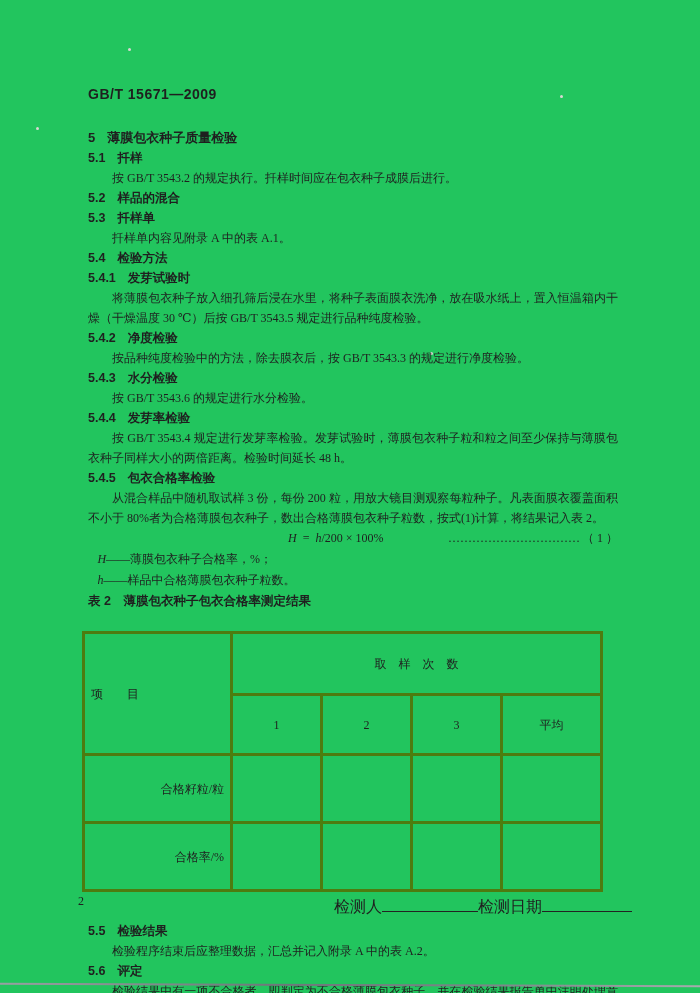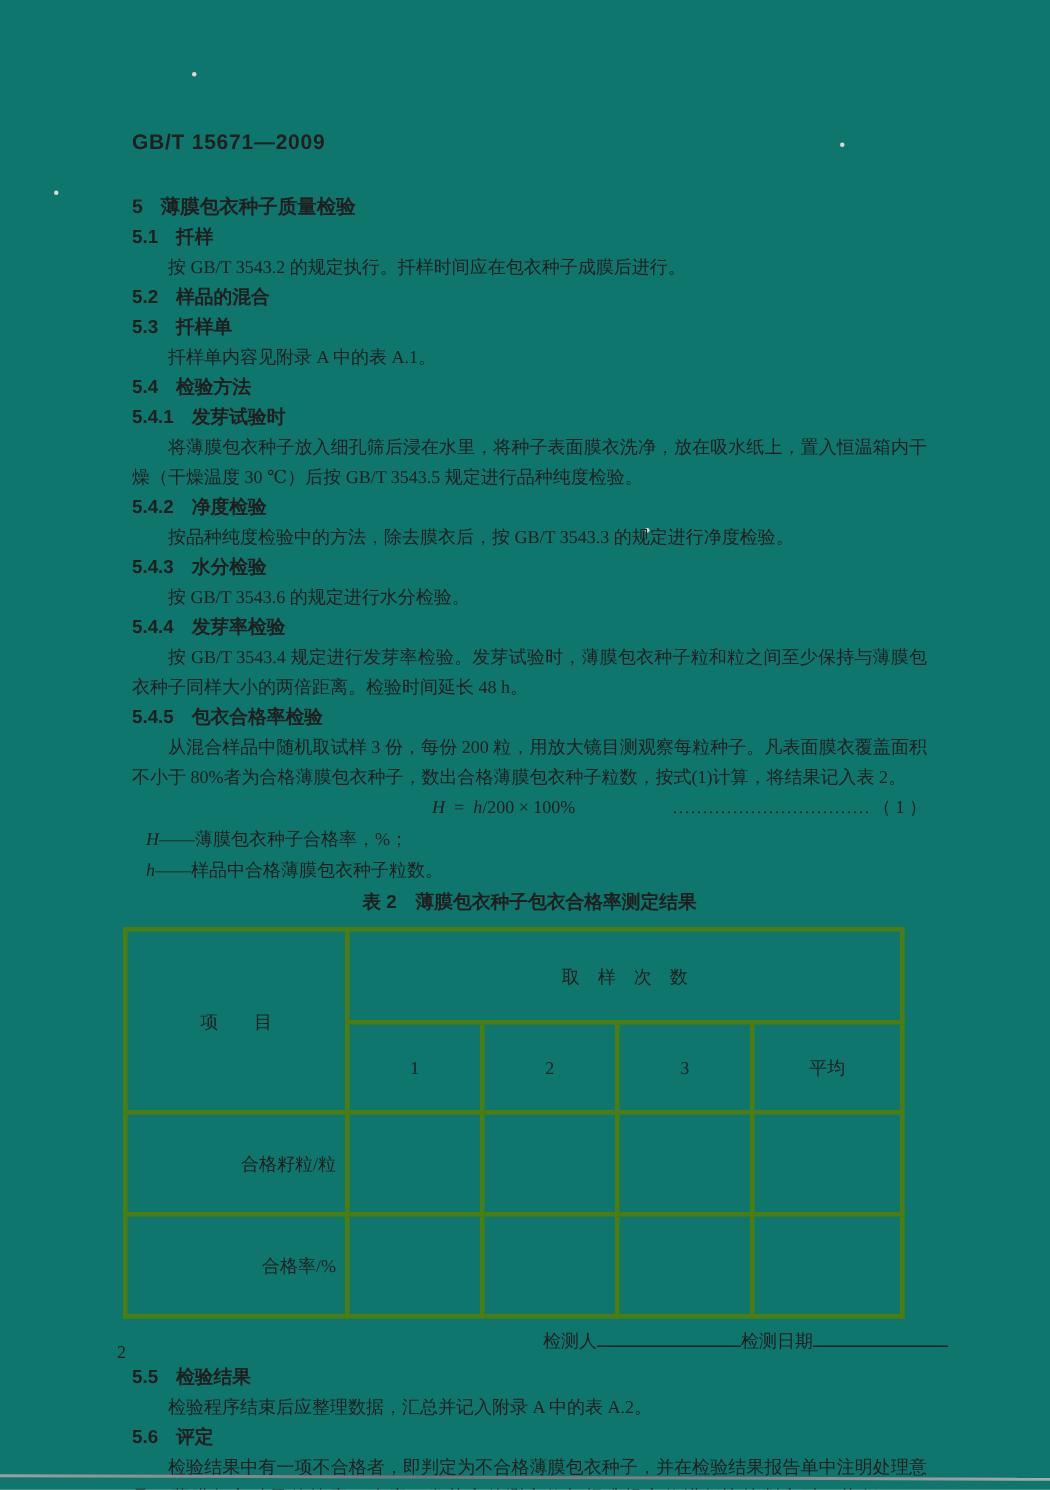--- a/index.html
+++ b/index.html
@@ -5,21 +5,21 @@
   html, body { margin: 0; padding: 0; }
   body {
     width: 700px; height: 993px;
     background: #e9e8e5;
     font-family: "Liberation Serif", "DejaVu Serif", serif;
     color: #1f1f1f;
   }
   .page {
     position: relative;
     width: 700px; height: 993px;
-    background: #0f766e;
+    background: #22c55e;
     overflow: hidden;
   }
   .speck { position: absolute; width: 3px; height: 3px; border-radius: 50%; background: #d9d8d3; }
   .scan-edge {
     position: absolute; left: -5px; right: -5px; top: 984px; height: 2px;
     background: linear-gradient(to right, #9aa0a3, #6f767b 40%, #7d8489 70%, #a7acae);
     transform: rotate(0.2deg);
   }
   .content {
     position: absolute; left: 88px; top: 84px; width: 530px;
@@ -43,36 +43,36 @@
   .eqsign { margin: 0 6px; }
   .leader {
     flex: 1; overflow: hidden; white-space: nowrap; text-align: right;
     margin-left: 14px; letter-spacing: 0px; color: #1f1f1f;
   }
   .eqnum { white-space: nowrap; margin-left: 2px; }
   .where-label { text-indent: 1em; margin: 0; }
   .def-line { text-indent: 0.7em; margin: 1px; }
   .tbl-caption {
     font-family: "Liberation Sans", "DejaVu Sans", sans-serif;
-    font-weight: bold; text-align: center; margin: 0 0 7px 0; font-size: 12.5px;
+    font-weight: bold; text-align: left; margin: 0 0 20px 0; font-size: 12.5px;
   }
   table.t2 {
     border-collapse: collapse; width: 518px; margin-left: -6px;
     table-layout: fixed; font-size: 12px;
   }
   table.t2 td { border: 3px solid #4d7c0f; padding: 17px 6px; }
   table.t2 { border: 2px solid #222; }
-  td.c-item { text-align: center; font-weight: normal; }
+  td.c-item { font-weight: normal; }
   td.c-group { text-align: center; height: 25px; }
   tr.sub td { text-align: center; height: 23px; }
   tr.datarow td { height: 31px; }
   td.rowlabel { text-align: right; }
   .sig {
     text-align: right; margin-top: 5px; margin-right: -14px;
-    font-size: 12px; white-space: nowrap;
+    font-size: 16px; white-space: nowrap;
   }
   .sig-blank {
     display: inline-block; border-bottom: 1px solid #222;
     height: 11px; vertical-align: baseline;
   }
   .sig-blank.w1 { width: 96px; }
   .sig-blank.w2 { width: 90px; }
   .after-table { margin-top: 4px; }
   .page-num {
     position: absolute; left: 78px; top: 894px; font-size: 12px;

